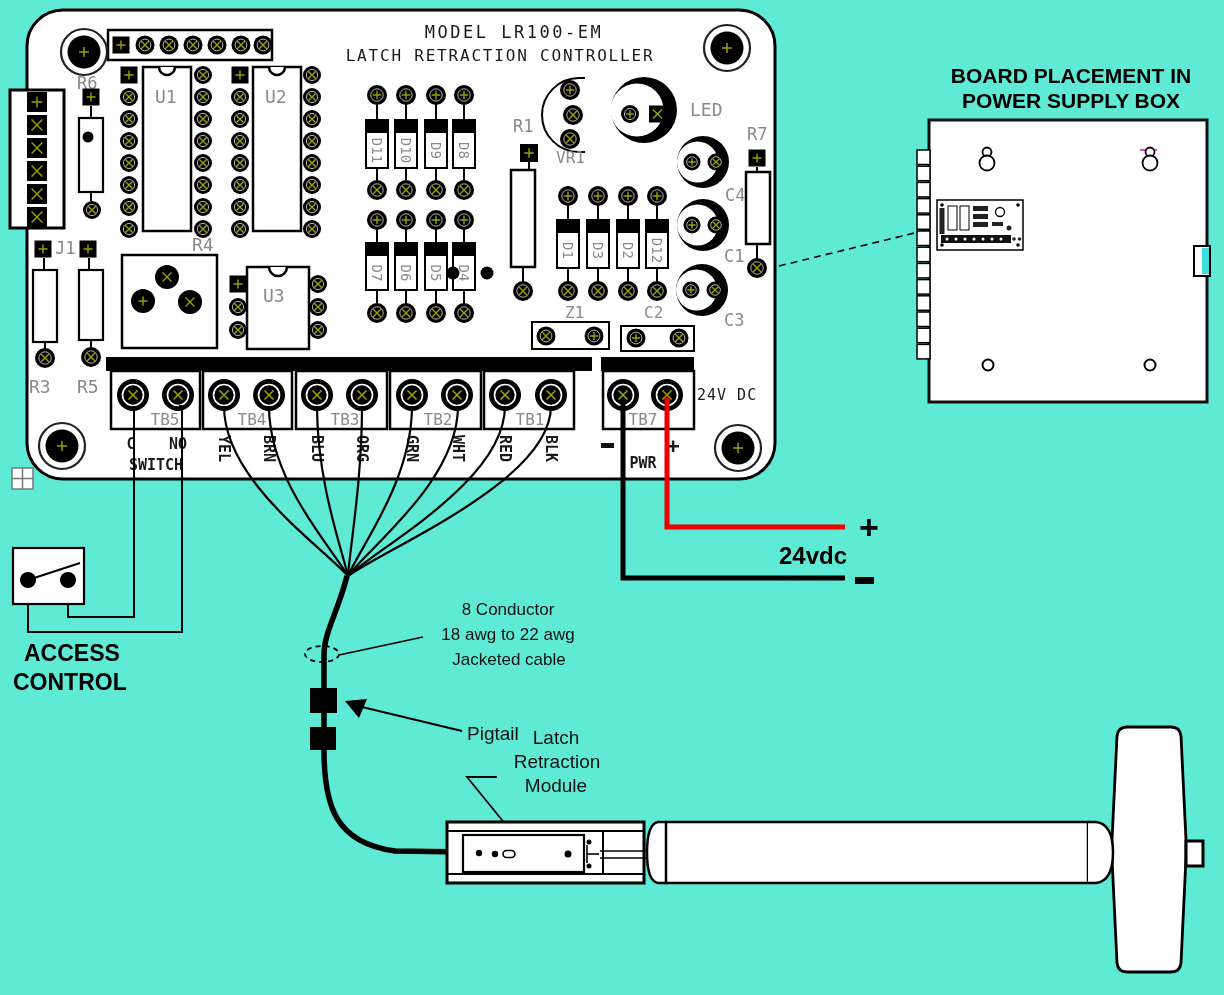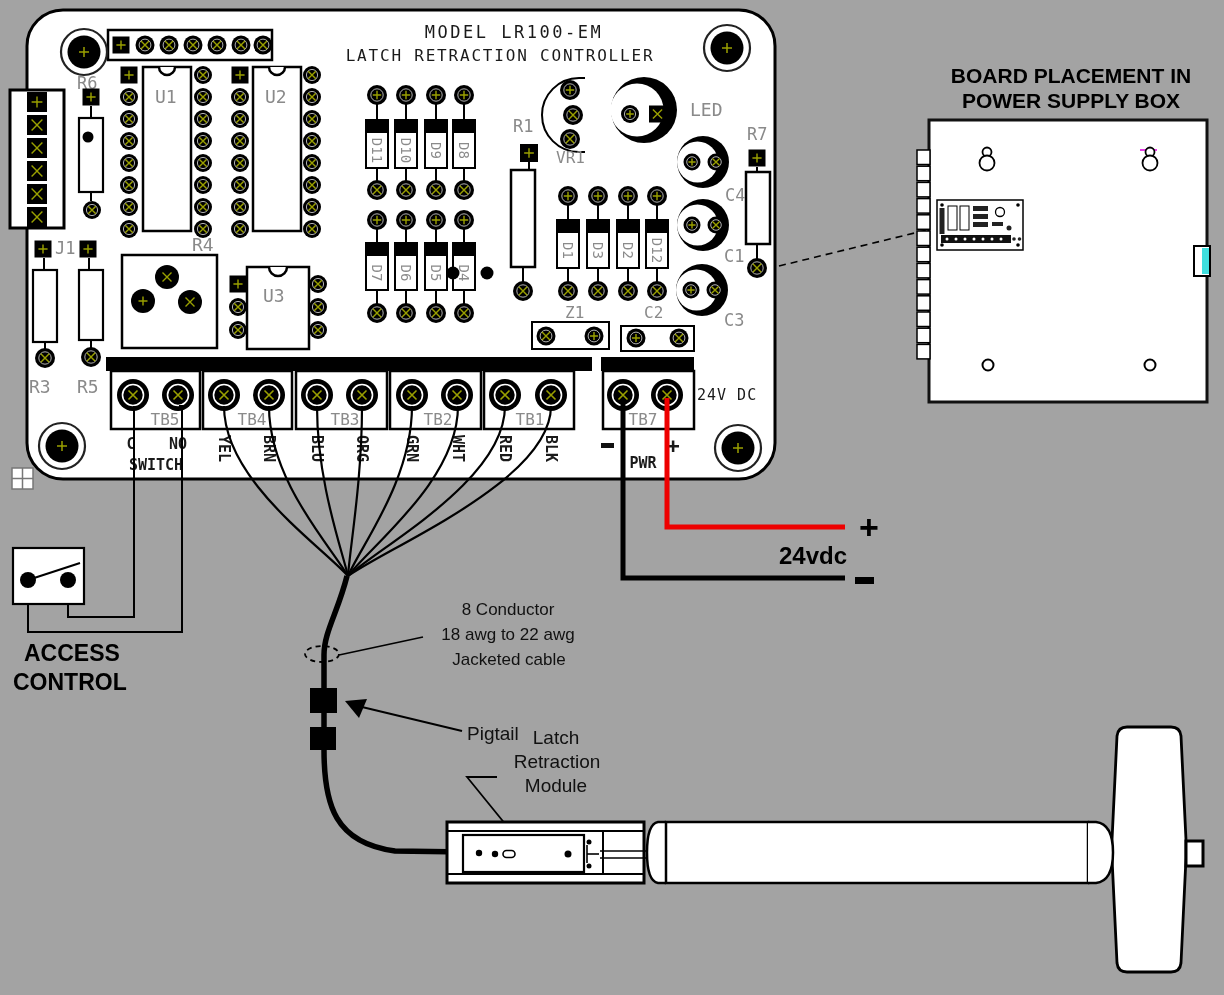--- a/index.html
+++ b/index.html
@@ -1,16 +1,16 @@
 <!DOCTYPE html>
 <html><head>
 <meta charset="utf-8">
 <style>
   html,body{margin:0;padding:0;background:#ffffff;}
-  .stage{position:relative;width:1224px;height:995px;background:#a3a3a3;overflow:hidden;}
+  .stage{position:relative;width:1224px;height:995px;background:#5eead4;overflow:hidden;}
   svg{display:block;}
   text{user-select:none;}
   .silk{font-family:"DejaVu Sans Mono",monospace;fill:#8a8a8a;}
   .silkdark{font-family:"DejaVu Sans Mono",monospace;fill:#1a1a1a;}
   .ann{font-family:"Liberation Sans",sans-serif;fill:#111;}
   .annb{font-family:"Liberation Sans",sans-serif;fill:#000;font-weight:bold;}
 </style>
 </head>
 <body>
 

